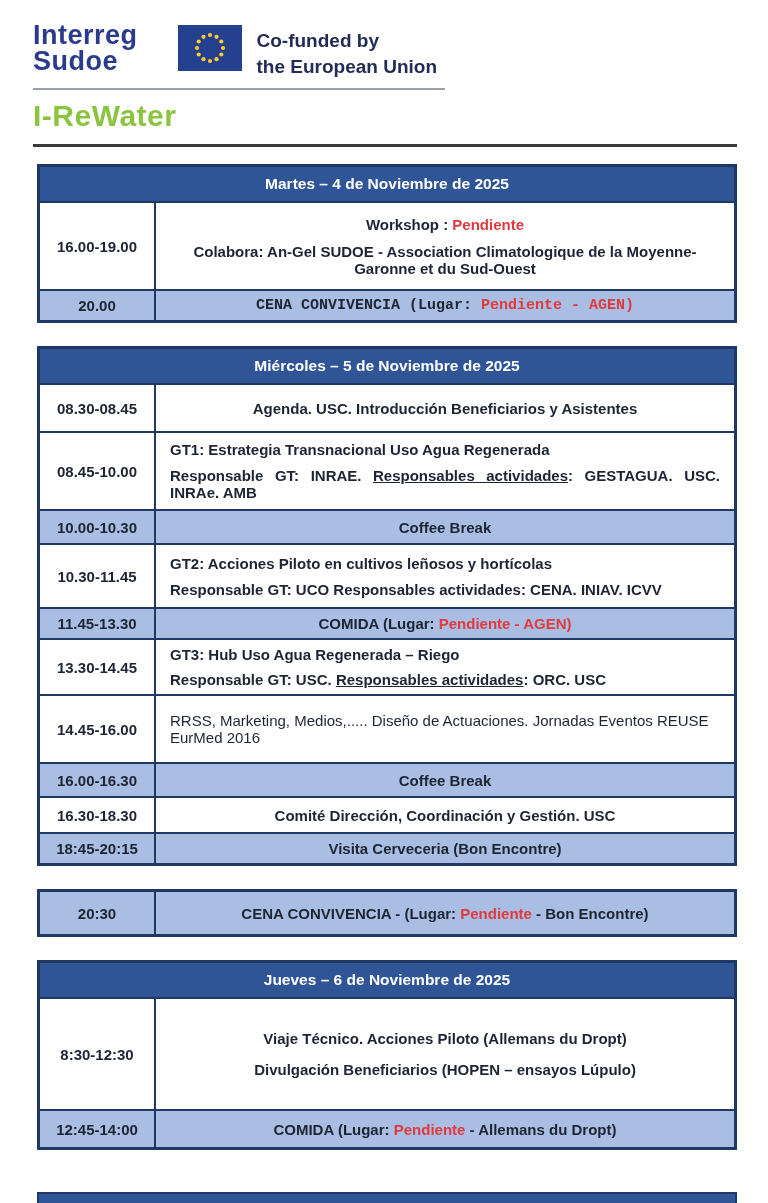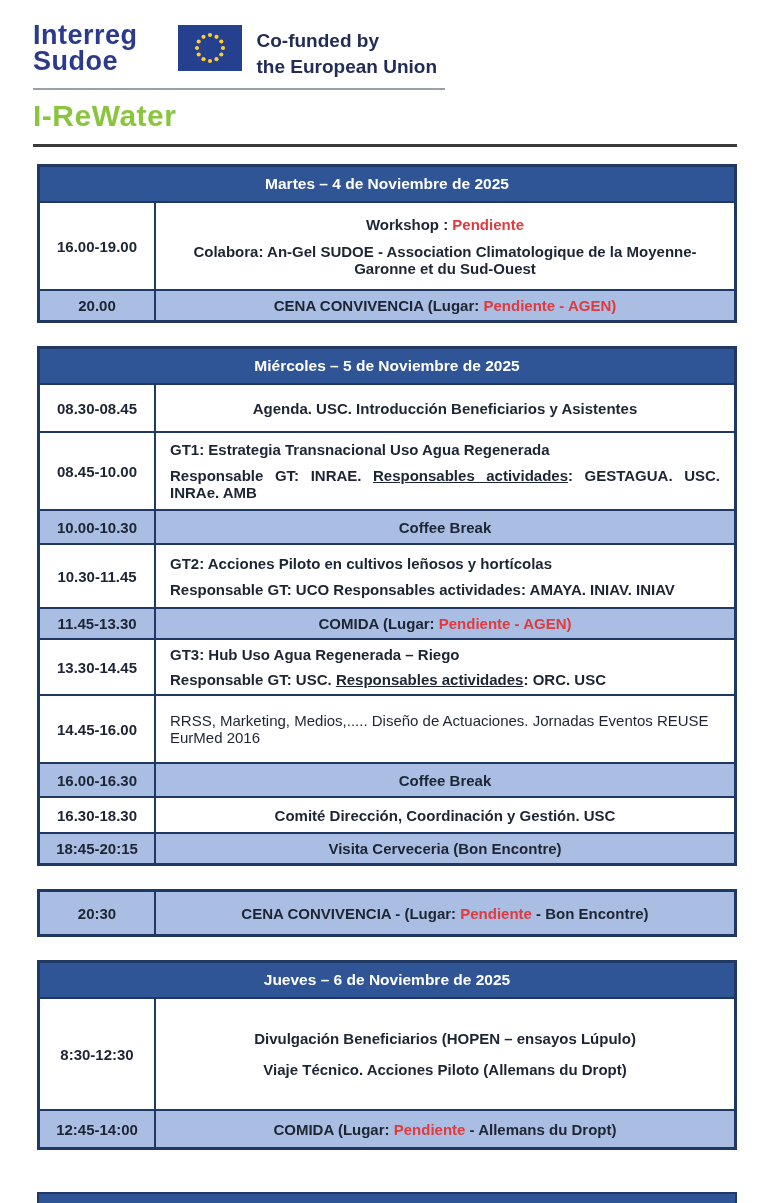--- a/index.html
+++ b/index.html
@@ -97,21 +97,21 @@
         <div class="sched-title">Martes – 4 de Noviembre de 2025</div>
         <div class="sched-row align-center" style="min-height: 86px;">
           <div class="time-cell">16.00-19.00</div>
           <div class="activity-cell" style="gap: 10px;">
             <div class="activity-line"><span class="">Workshop : </span><span class="seg-red ">Pendiente</span></div>
             <div class="activity-line"><span class="">Colabora: An-Gel SUDOE - Association Climatologique de la Moyenne-Garonne et du Sud-Ouest</span></div>
           </div>
         </div>
         <div class="sched-row shaded align-center" style="min-height: 30px;">
           <div class="time-cell">20.00</div>
-          <div class="activity-cell" style="gap: 0px;">
+          <div class="activity-cell" style="gap: 0px; font-family: Liberation Mono, monospace;">
             <div class="activity-line"><span class="">CENA CONVIVENCIA (Lugar: </span><span class="seg-red ">Pendiente - AGEN)</span></div>
           </div>
         </div>
       </div>
       <div class="sched-table">
         <div class="sched-title">Miércoles – 5 de Noviembre de 2025</div>
         <div class="sched-row align-center" style="min-height: 46px;">
           <div class="time-cell">08.30-08.45</div>
           <div class="activity-cell" style="gap: 0px;">
             <div class="activity-line"><span class="">Agenda. USC. Introducción Beneficiarios y Asistentes</span></div>
@@ -127,21 +127,21 @@
         <div class="sched-row shaded align-center" style="min-height: 34px;">
           <div class="time-cell">10.00-10.30</div>
           <div class="activity-cell" style="gap: 0px;">
             <div class="activity-line"><span class="">Coffee Break</span></div>
           </div>
         </div>
         <div class="sched-row align-left" style="min-height: 64px;">
           <div class="time-cell">10.30-11.45</div>
           <div class="activity-cell" style="gap: 9px;">
             <div class="activity-line"><span class="">GT2: Acciones Piloto en cultivos leñosos y hortícolas</span></div>
-            <div class="activity-line"><span class="">Responsable GT: UCO Responsables actividades: AMAYA. INIAV. INIAV</span></div>
+            <div class="activity-line"><span class="">Responsable GT: UCO Responsables actividades: CENA. INIAV. ICVV</span></div>
           </div>
         </div>
         <div class="sched-row shaded align-center" style="min-height: 26px;">
           <div class="time-cell">11.45-13.30</div>
           <div class="activity-cell" style="gap: 0px;">
             <div class="activity-line"><span class="">COMIDA (Lugar: </span><span class="seg-red ">Pendiente - AGEN)</span></div>
           </div>
         </div>
         <div class="sched-row align-left" style="min-height: 50px;">
           <div class="time-cell">13.30-14.45</div>
@@ -181,22 +181,22 @@
           <div class="activity-cell" style="gap: 0px;">
             <div class="activity-line"><span class="">CENA CONVIVENCIA - (Lugar: </span><span class="seg-red ">Pendiente</span><span class=""> - Bon Encontre)</span></div>
           </div>
         </div>
       </div>
       <div class="sched-table">
         <div class="sched-title">Jueves – 6 de Noviembre de 2025</div>
         <div class="sched-row align-center" style="min-height: 110px;">
           <div class="time-cell">8:30-12:30</div>
           <div class="activity-cell" style="gap: 14px;">
+            <div class="activity-line"><span class="">Viaje Técnico. Acciones Piloto (Allemans du Dropt)</span></div>
             <div class="activity-line"><span class="">Divulgación Beneficiarios (HOPEN – ensayos Lúpulo)</span></div>
-            <div class="activity-line"><span class="">Viaje Técnico. Acciones Piloto (Allemans du Dropt)</span></div>
           </div>
         </div>
         <div class="sched-row shaded align-center" style="min-height: 38px;">
           <div class="time-cell">12:45-14:00</div>
           <div class="activity-cell" style="gap: 0px;">
             <div class="activity-line"><span class="">COMIDA (Lugar: </span><span class="seg-red ">Pendiente</span><span class=""> - Allemans du Dropt)</span></div>
           </div>
         </div>
       </div>
     </div>

